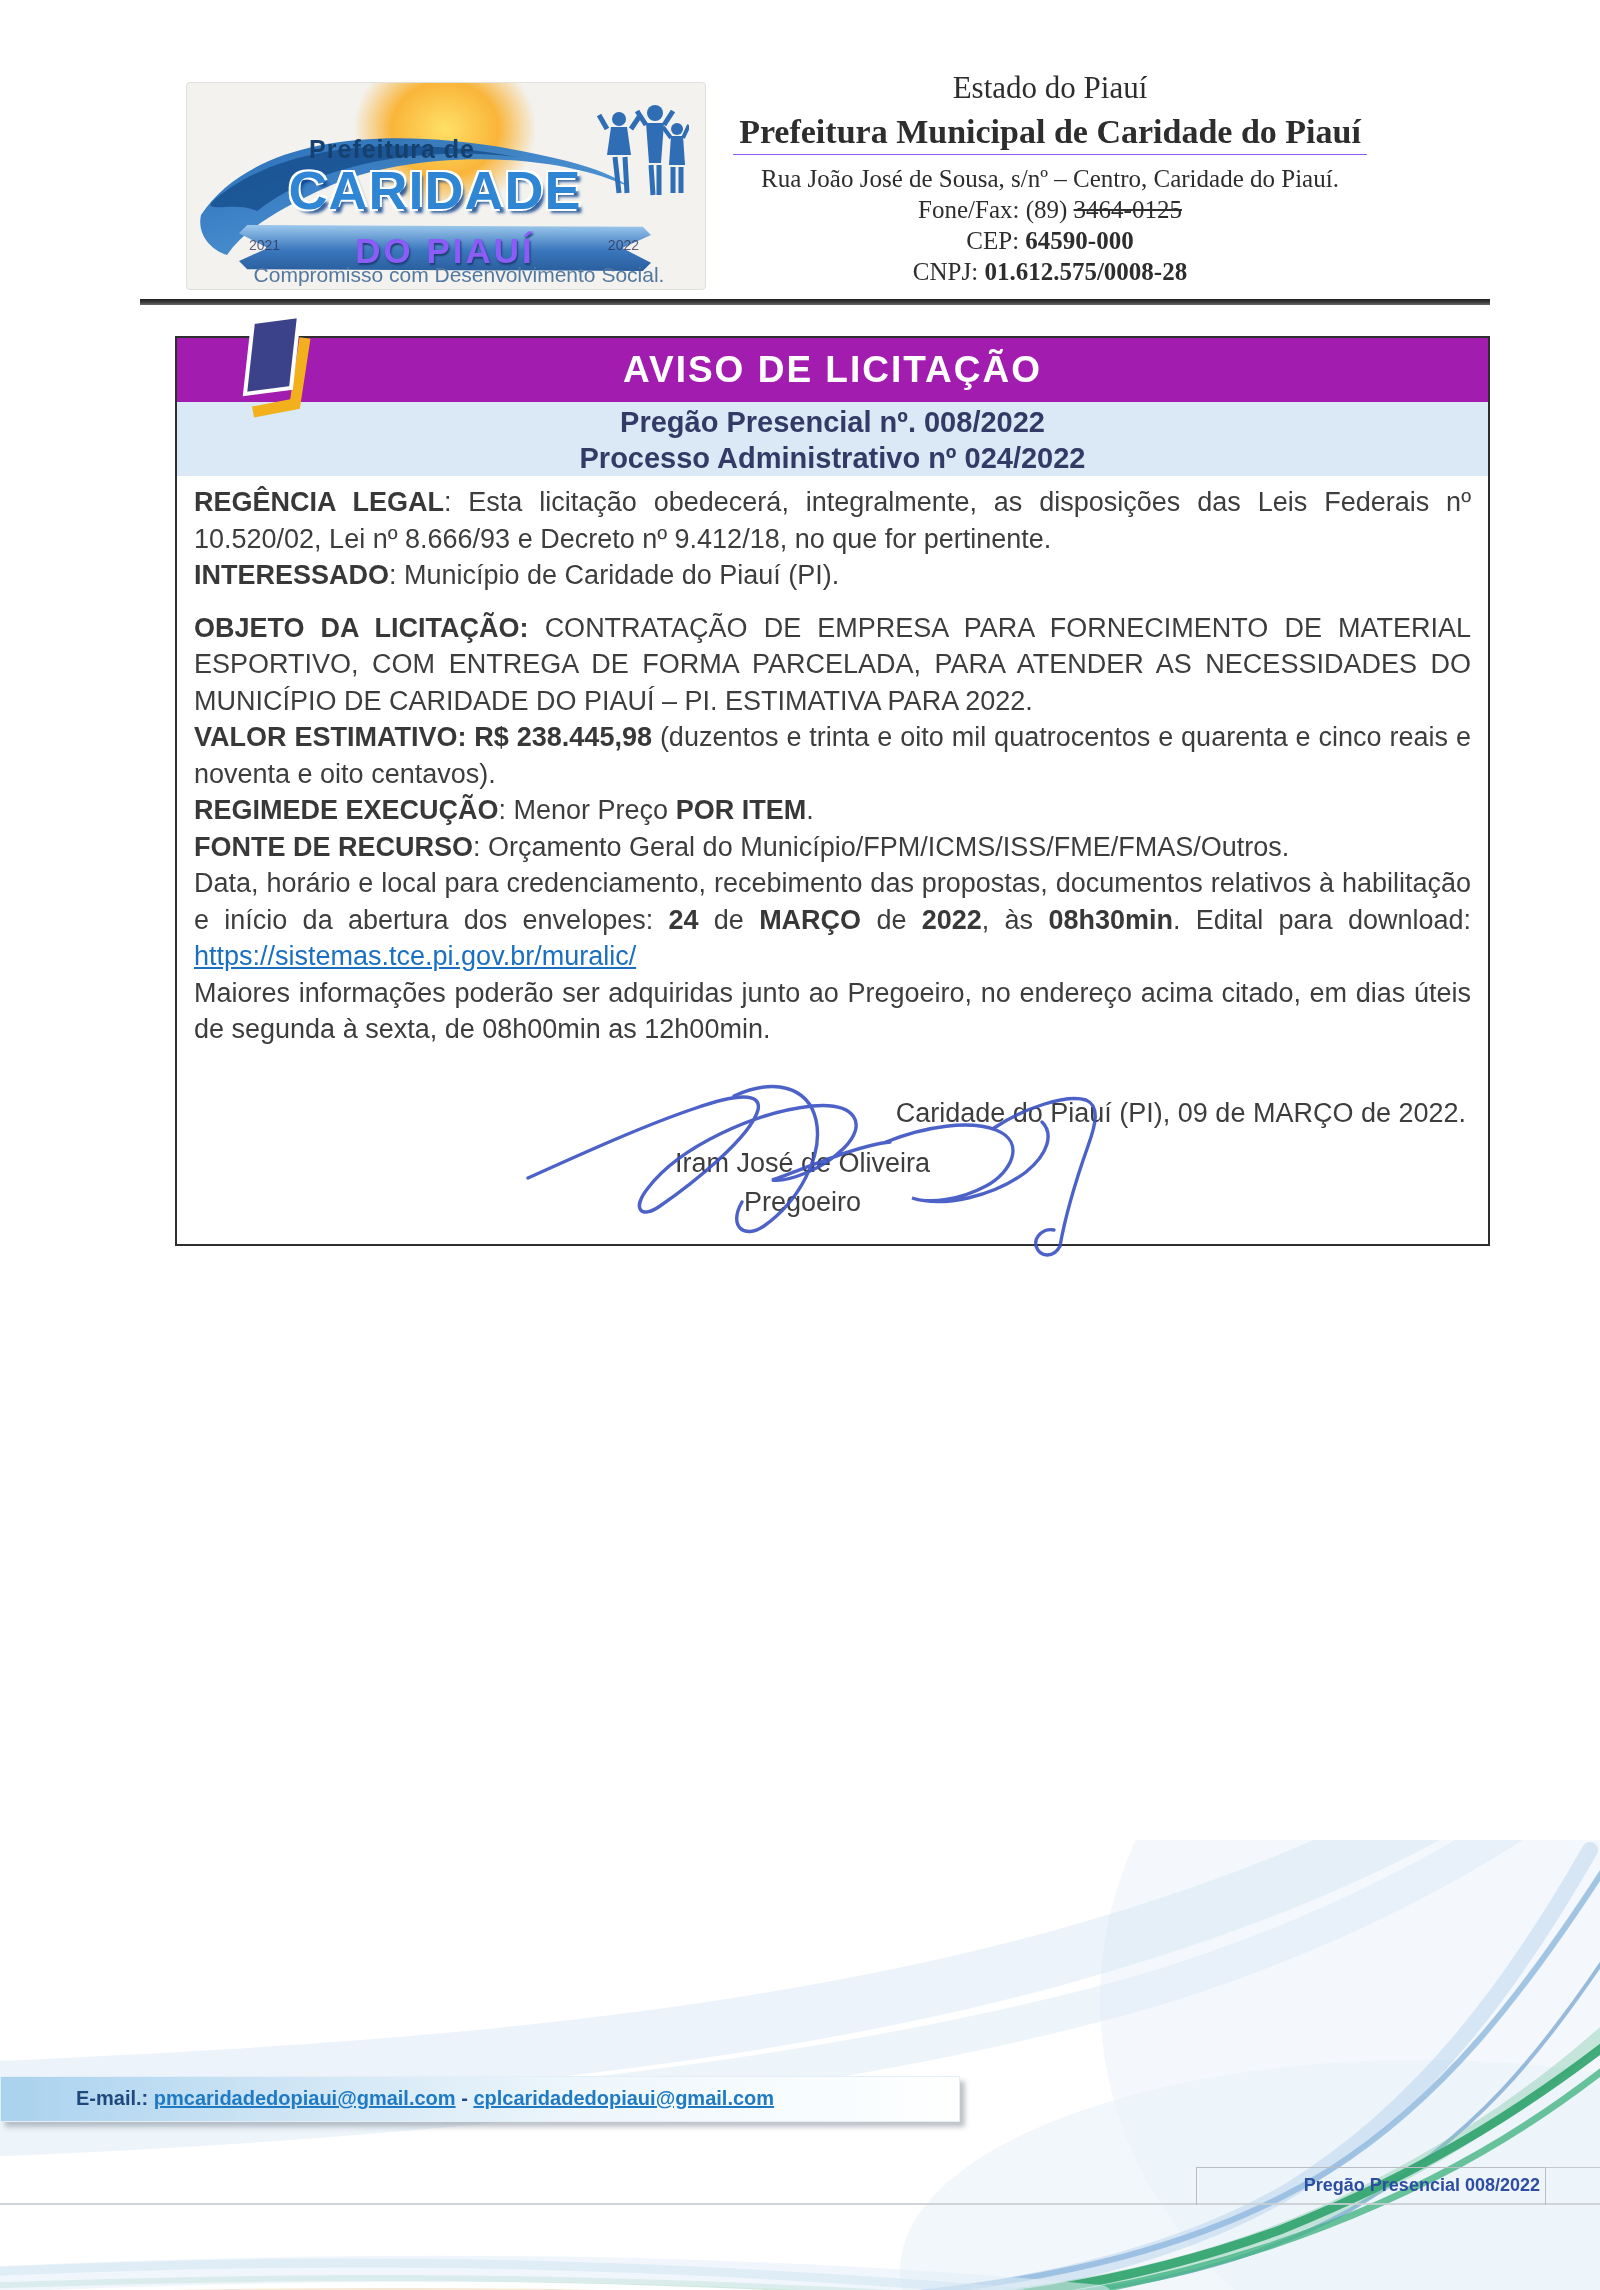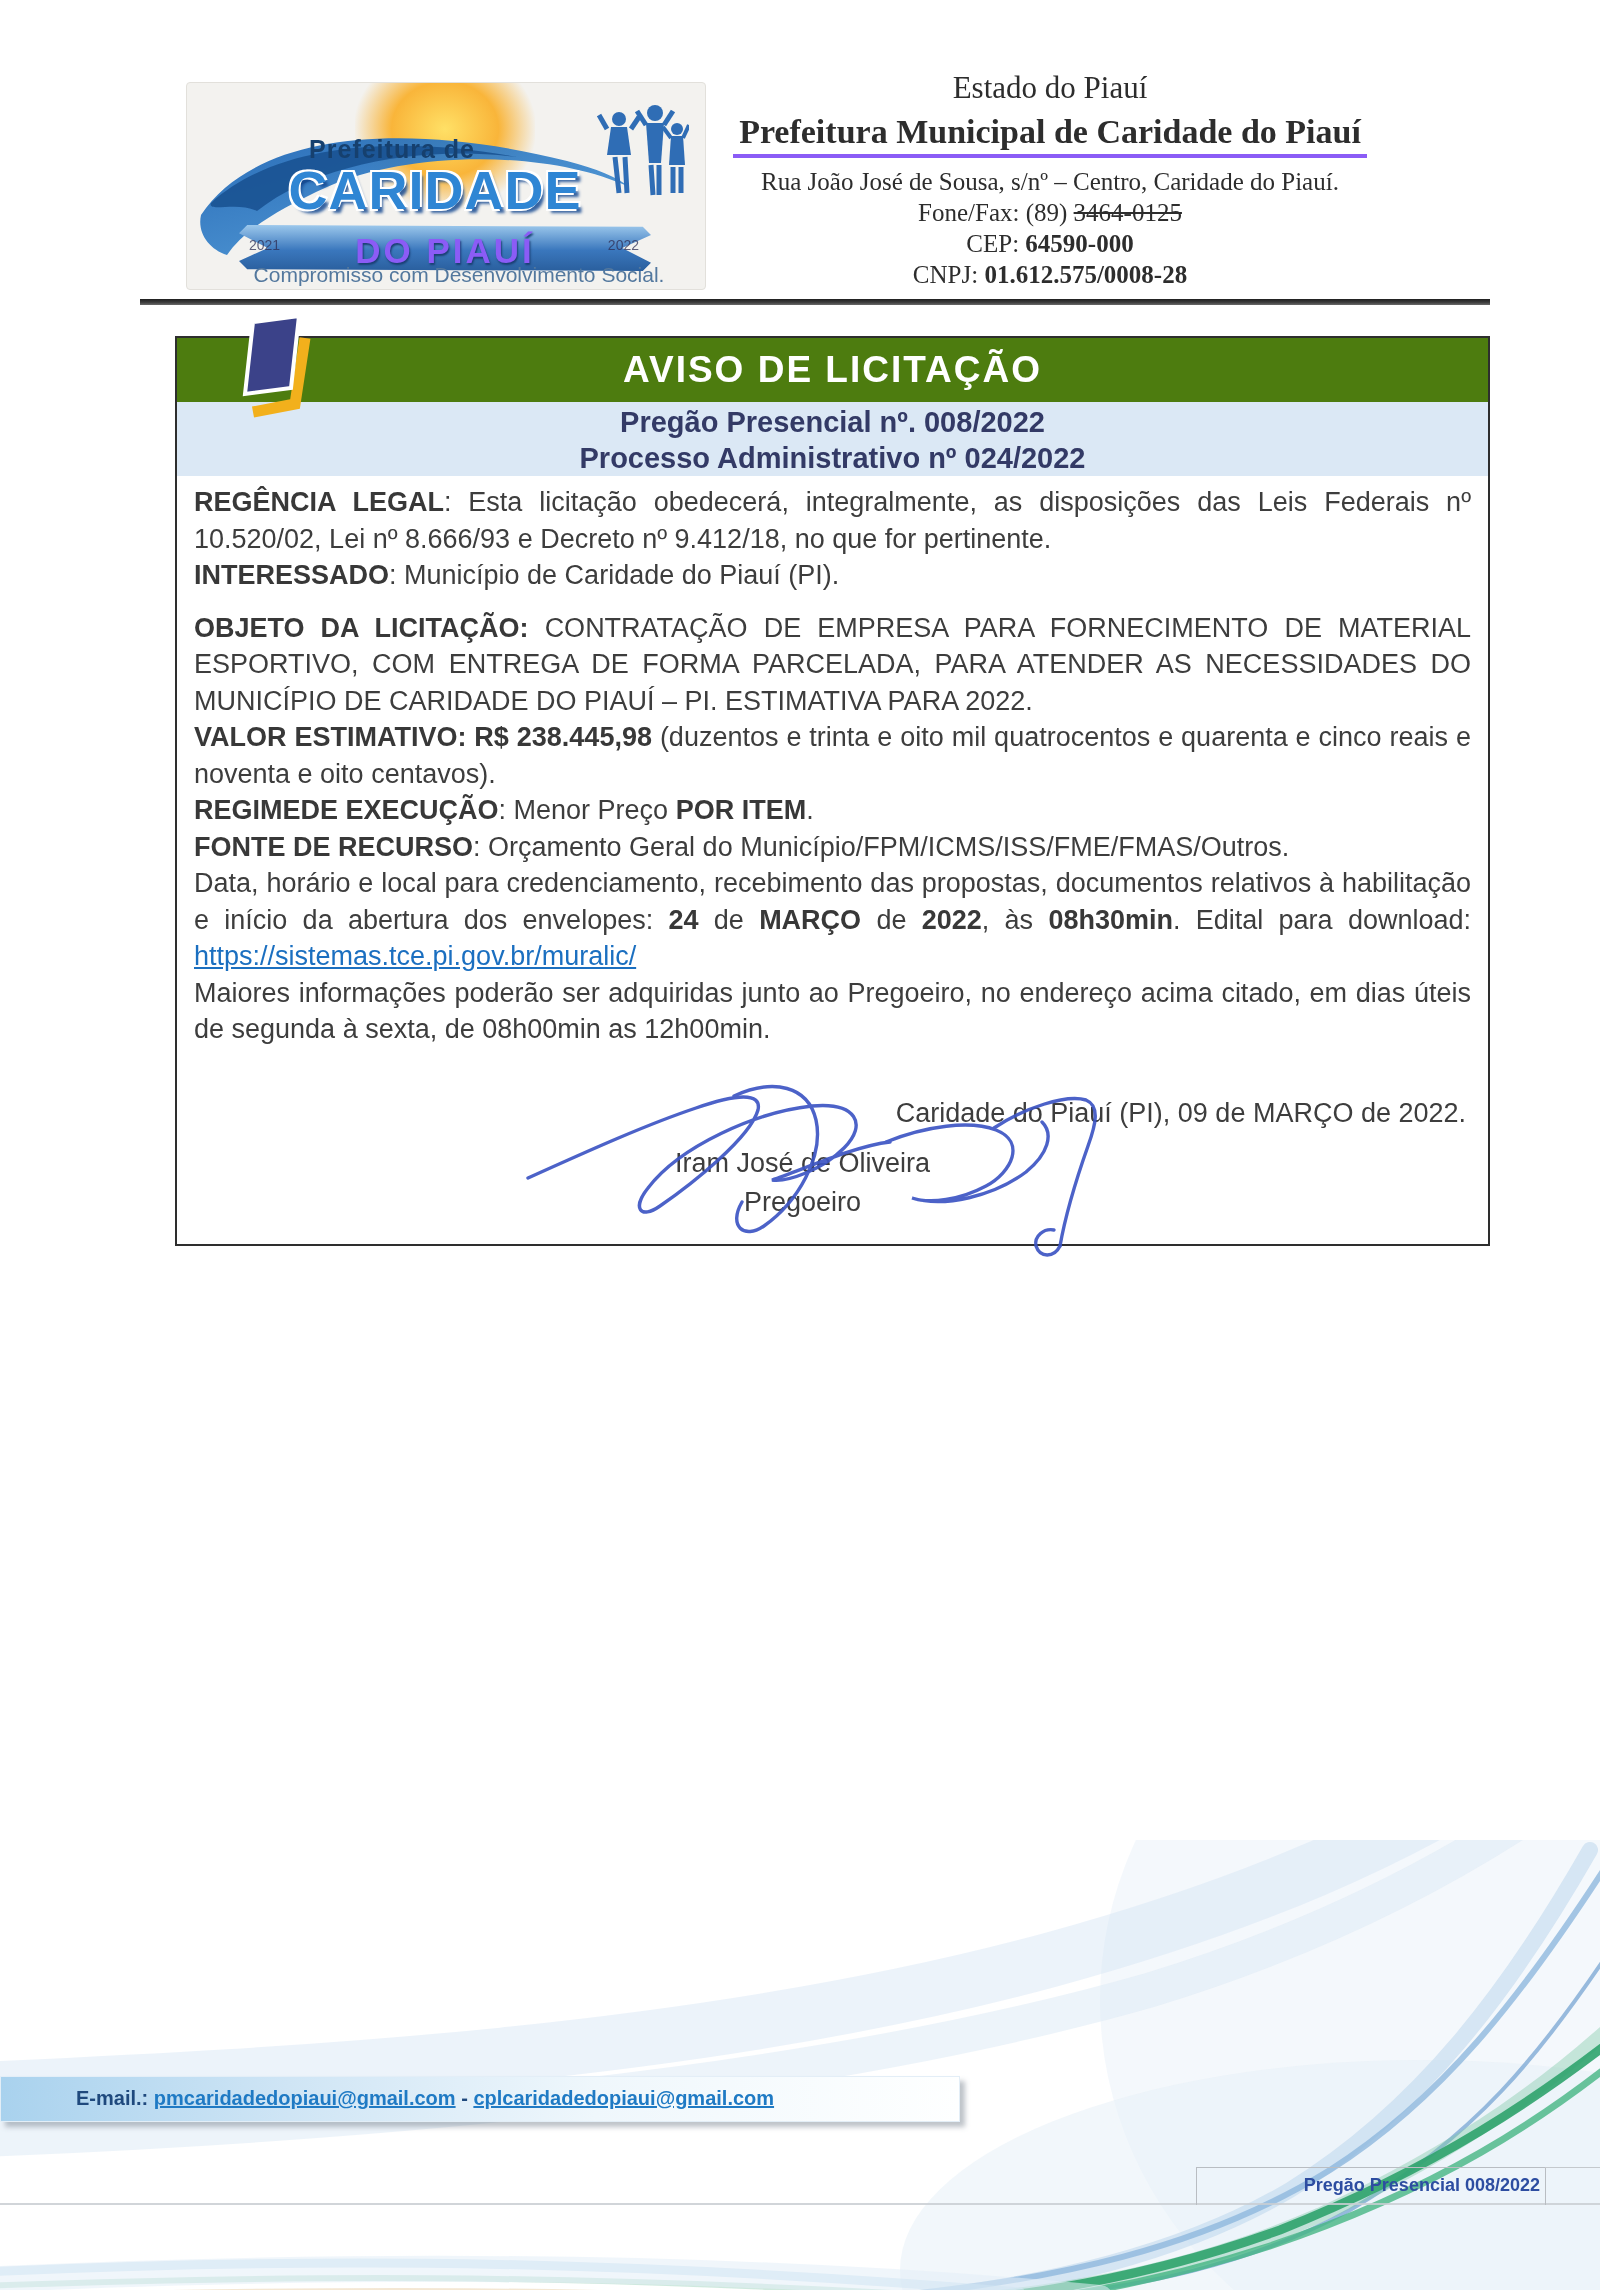--- a/index.html
+++ b/index.html
@@ -15,31 +15,31 @@
      text-shadow:-2px -2px 0 #fff,2px -2px 0 #fff,-2px 2px 0 #fff,3px 4px 3px rgba(22,74,146,.85);}
   .lg-ribbon{position:absolute;left:52px;top:142px;width:412px;height:46px;background:linear-gradient(180deg,#9cc8ec 0%,#3a77bd 55%,#2a5f9e 100%);
      clip-path:polygon(2% 0,98% 4%,100% 22%,93% 50%,100% 82%,98% 100%,2% 96%,0 78%,7% 50%,0 18%);}
   .lg-ribbon-text{position:absolute;left:52px;top:148px;width:412px;text-align:center;font-size:35px;font-weight:800;color:#8b5cf6;letter-spacing:3px;text-shadow:1px 2px 2px #1a3f73;}
   .lg-year{position:absolute;top:154px;font-size:14px;color:#2e2e55;opacity:.75;filter:blur(.5px);}
   .lg-tag{position:absolute;left:0;right:6px;bottom:2px;text-align:center;font-size:21px;color:#53789e;padding-left:32px;}
   .family{position:absolute;right:16px;top:20px;}
 
   .head-text{left:640px;top:70px;width:820px;text-align:center;font-family:"Liberation Serif",serif;color:#2d2d2d;}
   .h-state{font-size:31px;}
-  .h-muni{display:inline-block;font-size:34px;font-weight:700;border-bottom:4px solid #8b5cf6;padding:2px 6px 3px;margin-top:5px;}
+  .h-muni{display:inline-block;font-size:34px;font-weight:700;border-bottom:1px solid #8b5cf6;padding:2px 6px 3px;margin-top:5px;}
   .h-addr{font-size:25px;margin-top:10px;}
   .h-phone{font-size:25px;margin-top:3px;}
   .h-phone s{text-decoration:line-through;}
   .h-cep,.h-cnpj{font-size:25px;margin-top:3px;}
   .h-cep b,.h-cnpj b{font-weight:700;}
   .top-rule{left:140px;top:299px;width:1350px;height:6px;background:linear-gradient(180deg,#1f1f1f 0%,#3c3c3c 55%,#6a6a6a 100%);}
 
   
   .box{left:175px;top:336px;width:1311px;height:906px;border:2px solid #2e2e2e;background:#ffffff;}
-  .banner{position:absolute;left:0;top:0;right:0;height:72px;background:#4d7c0f;}
+  .banner{position:absolute;left:0;top:0;right:0;height:72px;background:#a21caf;}
   .banner-title{line-height:64px;text-align:center;color:#ffffff;font-size:37px;font-weight:700;letter-spacing:2px;}
   .band{position:absolute;left:0;top:64px;right:0;height:74px;background:#dbe8f5;}
   .band-h{text-align:center;font-size:29px;font-weight:700;color:#333a66;line-height:36px;}
   .band-h.first{margin-top:2px;}
   .doc-icon{position:absolute;left:44px;top:-26px;z-index:3;}
 
   .nbody{position:absolute;left:0;top:138px;right:0;padding:8px 17px 0;}
   .bp{margin:0;font-size:27px;line-height:36.5px;color:#3d3d3d;}
   .bp .b{font-weight:700;color:#383838;}
   .bp.just{text-align:justify;}

